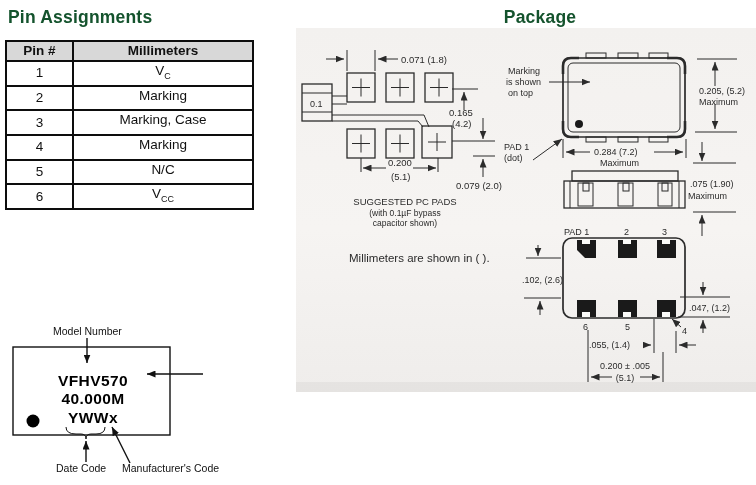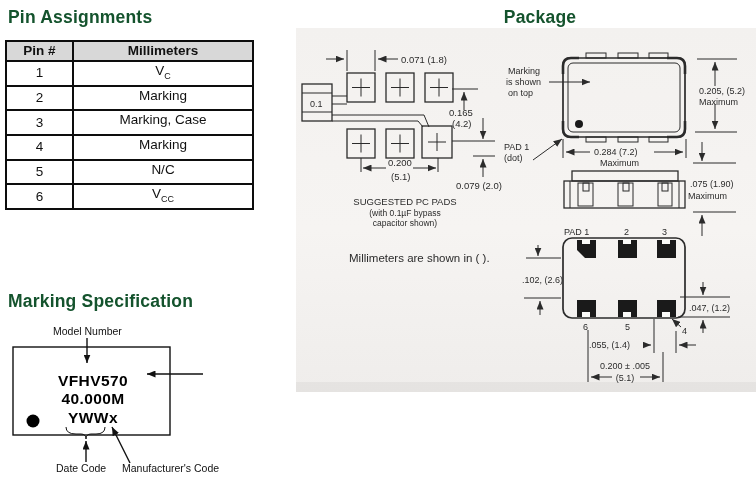--- a/index.html
+++ b/index.html
@@ -42,21 +42,20 @@
   .mk { font-size:10.5px; fill:#111; }
   .chip { font-size:15.5px; font-weight:bold; letter-spacing:0.4px; fill:#000; }
 </style>
 </head>
 <body>
 
 <div class="page">
 
   <div class="sec-title" style="left:8px; top:7px;">Pin Assignments</div>
   <div class="sec-title" style="left:310px; top:7px; width:460px; text-align:center;">Package</div>
-  <div class="sec-title" style="left:8px; top:291px;">Marking Specification</div>
 
   <table class="pins">
     <colgroup>
         <col style="width:67px">
         <col style="width:180px">
       </colgroup>
     <tbody>
         <tr>
       <th>Pin #</th>
       <th>Millimeters</th>

